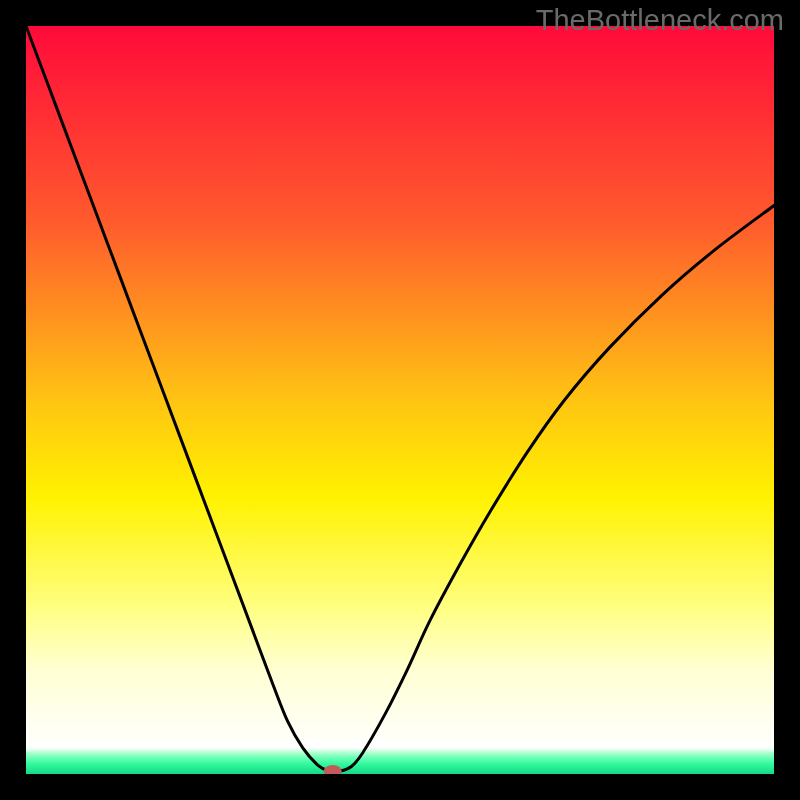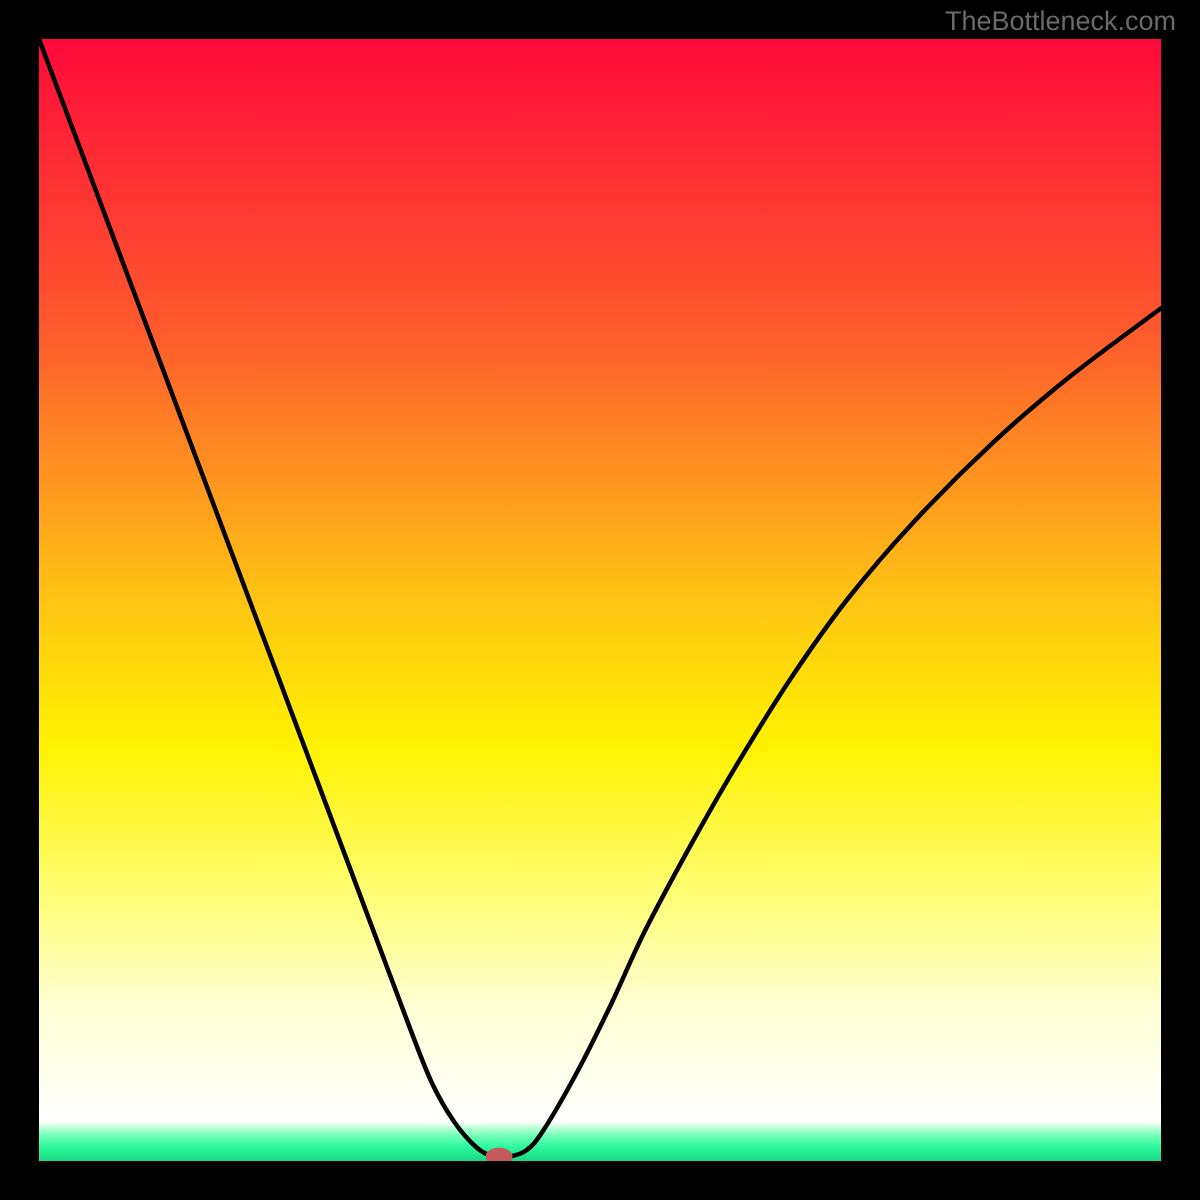--- a/index.html
+++ b/index.html
@@ -9,21 +9,21 @@
     height: 800px;
     background: #000;
     position: relative;
     font-family: Arial, sans-serif;
   }
   .watermark {
     position: absolute;
     top: 4px;
     right: 16px;
     color: #6a6a6a;
-    font-size: 18px;
+    font-size: 29px;
     font-weight: 500;
     z-index: 10;
   }
   .plot-area {
     position: absolute;
     left: 26px;
     top: 26px;
     width: 748px;
     height: 748px;
   }

